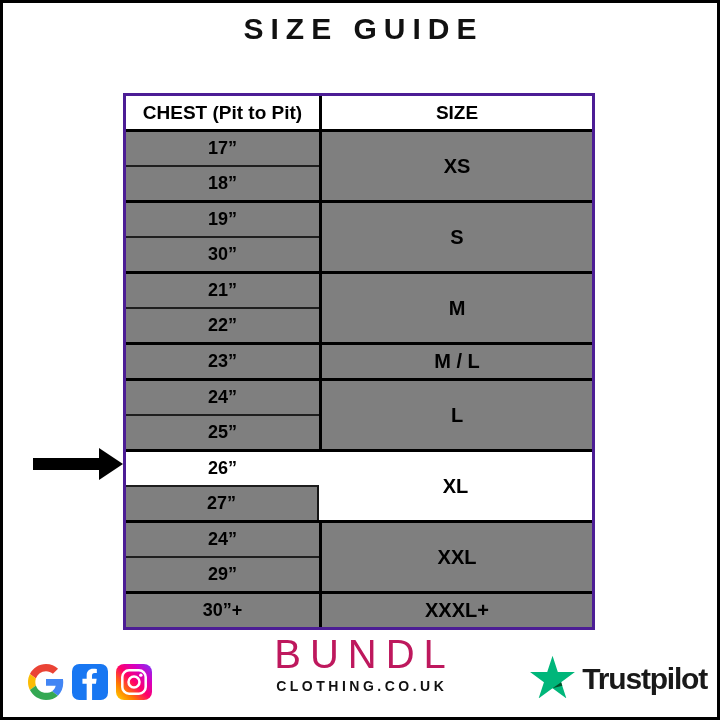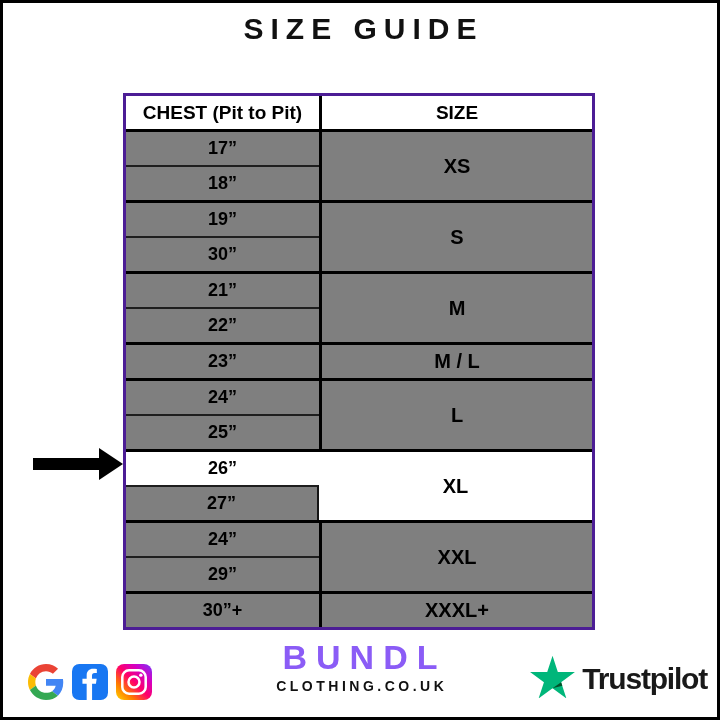--- a/index.html
+++ b/index.html
@@ -34,21 +34,21 @@
   td.cell-gray{background:#7F7F7F;}
   td.cell-hl{background:#FFFFFF;}
   td.size-cell.cell-hl{border-left:none;}
   td.c27{border-right:2px solid #151515;}
   
   .arrow{position:absolute;left:30px;top:445px;width:90px;height:32px;}
   
   .socials{position:absolute;left:25px;bottom:17px;display:flex;gap:8px;align-items:center;}
   .socials svg{display:block;}
   .brand{position:absolute;left:0;right:0;bottom:23px;text-align:center;}
-  .brand-name{font-size:34px;font-weight:bold;letter-spacing:9px;padding-left:9px;color:#8b5cf6;line-height:1;}
+  .brand-name{font-size:40px;font-weight:normal;letter-spacing:9px;padding-left:9px;color:#be185d;line-height:1;}
   .brand-domain{font-size:14px;font-weight:bold;letter-spacing:3.5px;padding-left:3.5px;color:#111;margin-top:4px;}
   .trustpilot{position:absolute;right:10px;bottom:15px;display:flex;align-items:center;gap:7px;}
   .trustpilot-label{font-size:30px;font-weight:bold;letter-spacing:-1.2px;color:#191919;}
 </style>
 </head>
 <body>
 
 <div class="page">
 
   <div class="title">SIZE GUIDE</div>

